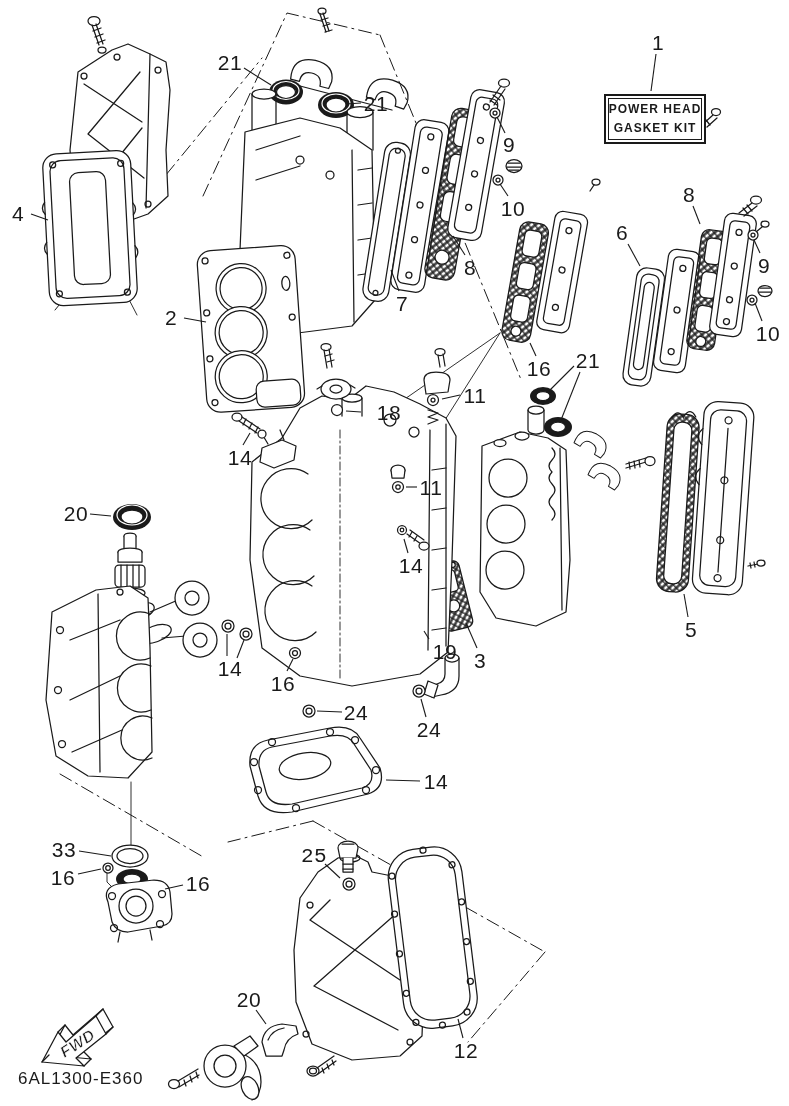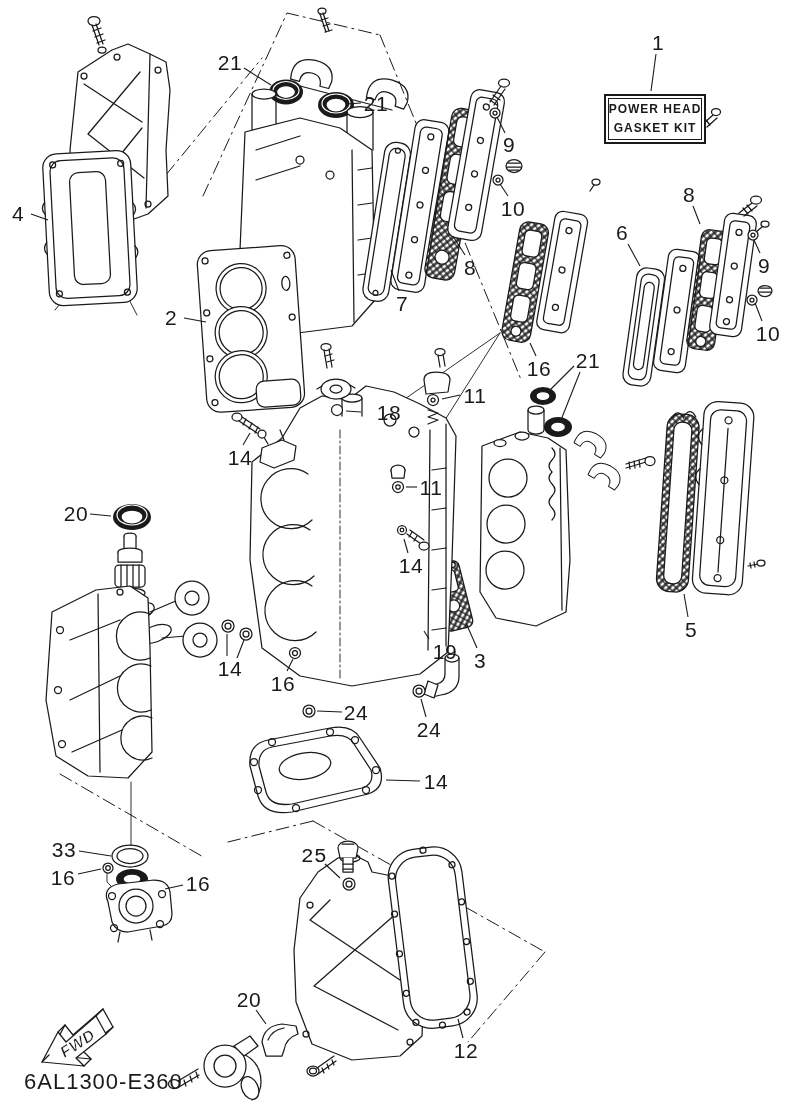--- a/index.html
+++ b/index.html
@@ -23,21 +23,21 @@
     font-size:16px;fill:var(--ink);stroke:#ffffff;stroke-width:0.6px;letter-spacing:0.5px;}
   #leader-svg line{stroke:var(--ink);stroke-width:1.1;}
   .callout{position:absolute;transform:translate(-50%,-50%);font-size:21px;line-height:1;
     color:var(--ink);letter-spacing:0.5px;white-space:nowrap;}
   #kitbox{position:absolute;left:604px;top:94px;width:102px;height:50px;border:2px solid var(--ink);
     background:#fff;box-sizing:border-box;}
   #kitbox .inner{position:absolute;inset:2px;border:1px solid var(--ink);
     display:flex;flex-direction:column;align-items:center;justify-content:center;}
   #kitbox .kitline{font-weight:bold;font-size:12px;letter-spacing:1px;line-height:1.55;
     color:var(--ink);white-space:nowrap;}
-  #code{position:absolute;left:24px;top:1069px;font-size:22px;letter-spacing:1px;color:var(--ink);}
+  #code{position:absolute;left:18px;top:1069px;font-size:17px;letter-spacing:1px;color:var(--ink);}
 </style>
 </head>
 <body style="background: rgb(255, 255, 255);">
 
 <div id="stage">
 
 <svg id="art" width="789" height="1106" viewBox="0 0 789 1106">
   <defs>
     <pattern id="hatch" patternUnits="userSpaceOnUse" width="5" height="5" patternTransform="rotate(42)">
       <rect width="5" height="5" fill="#ffffff" stroke="none"></rect>

